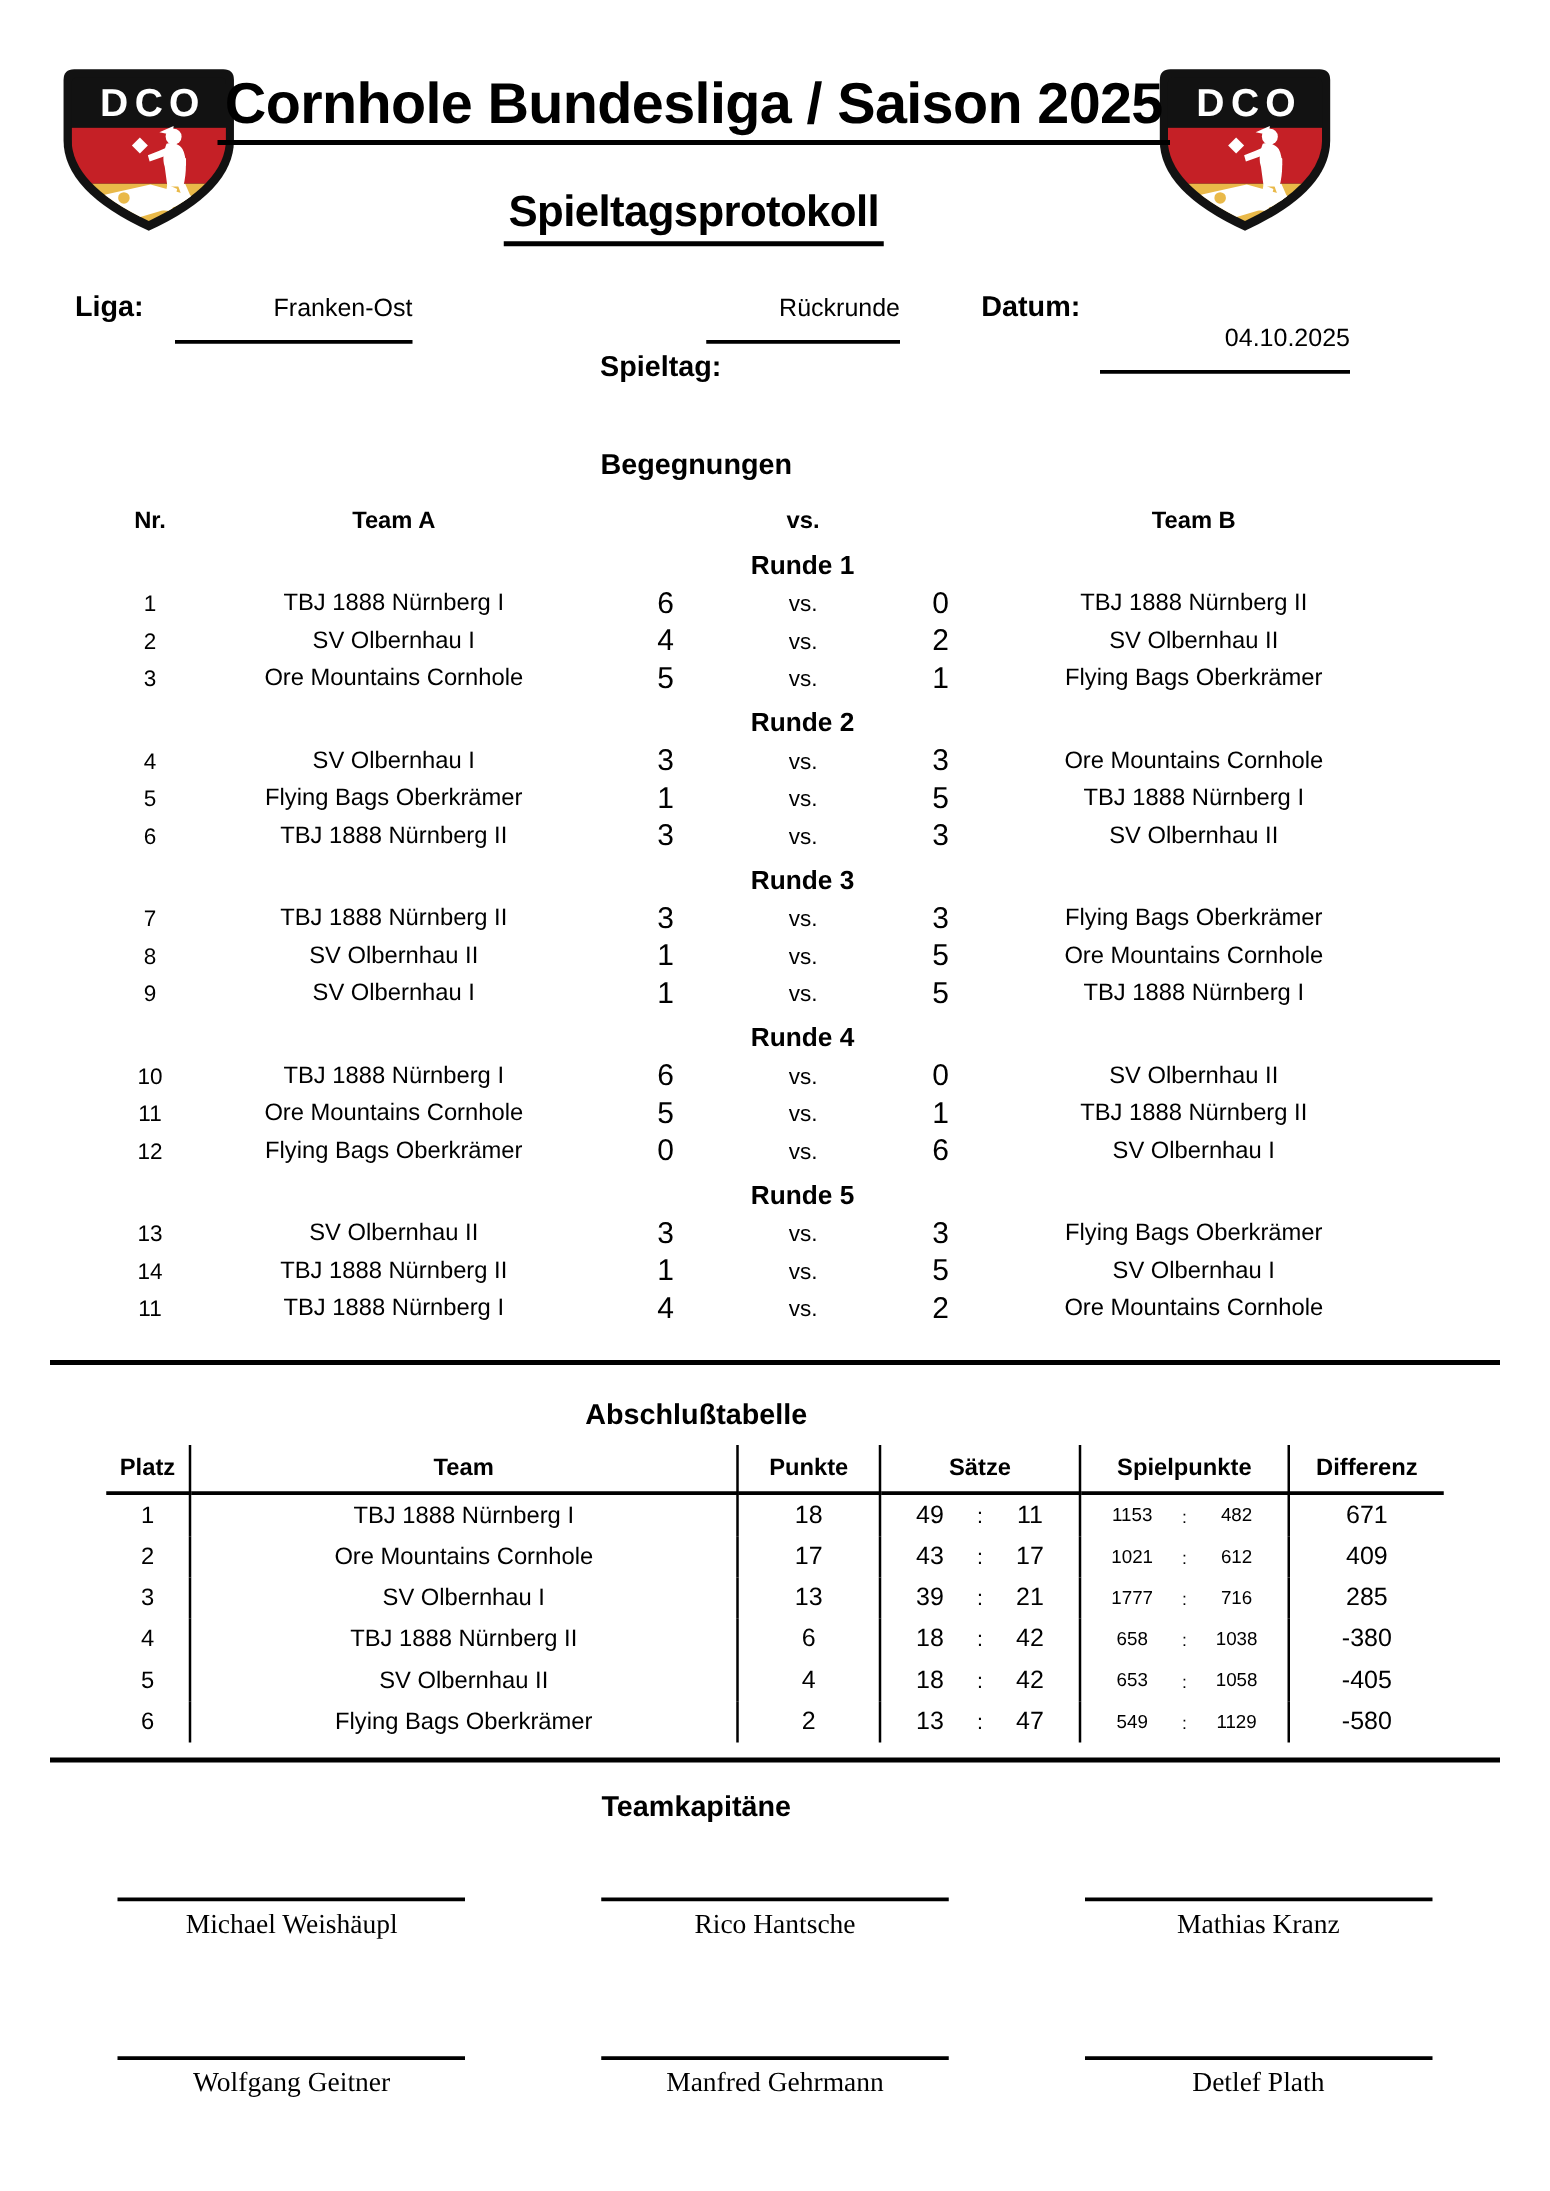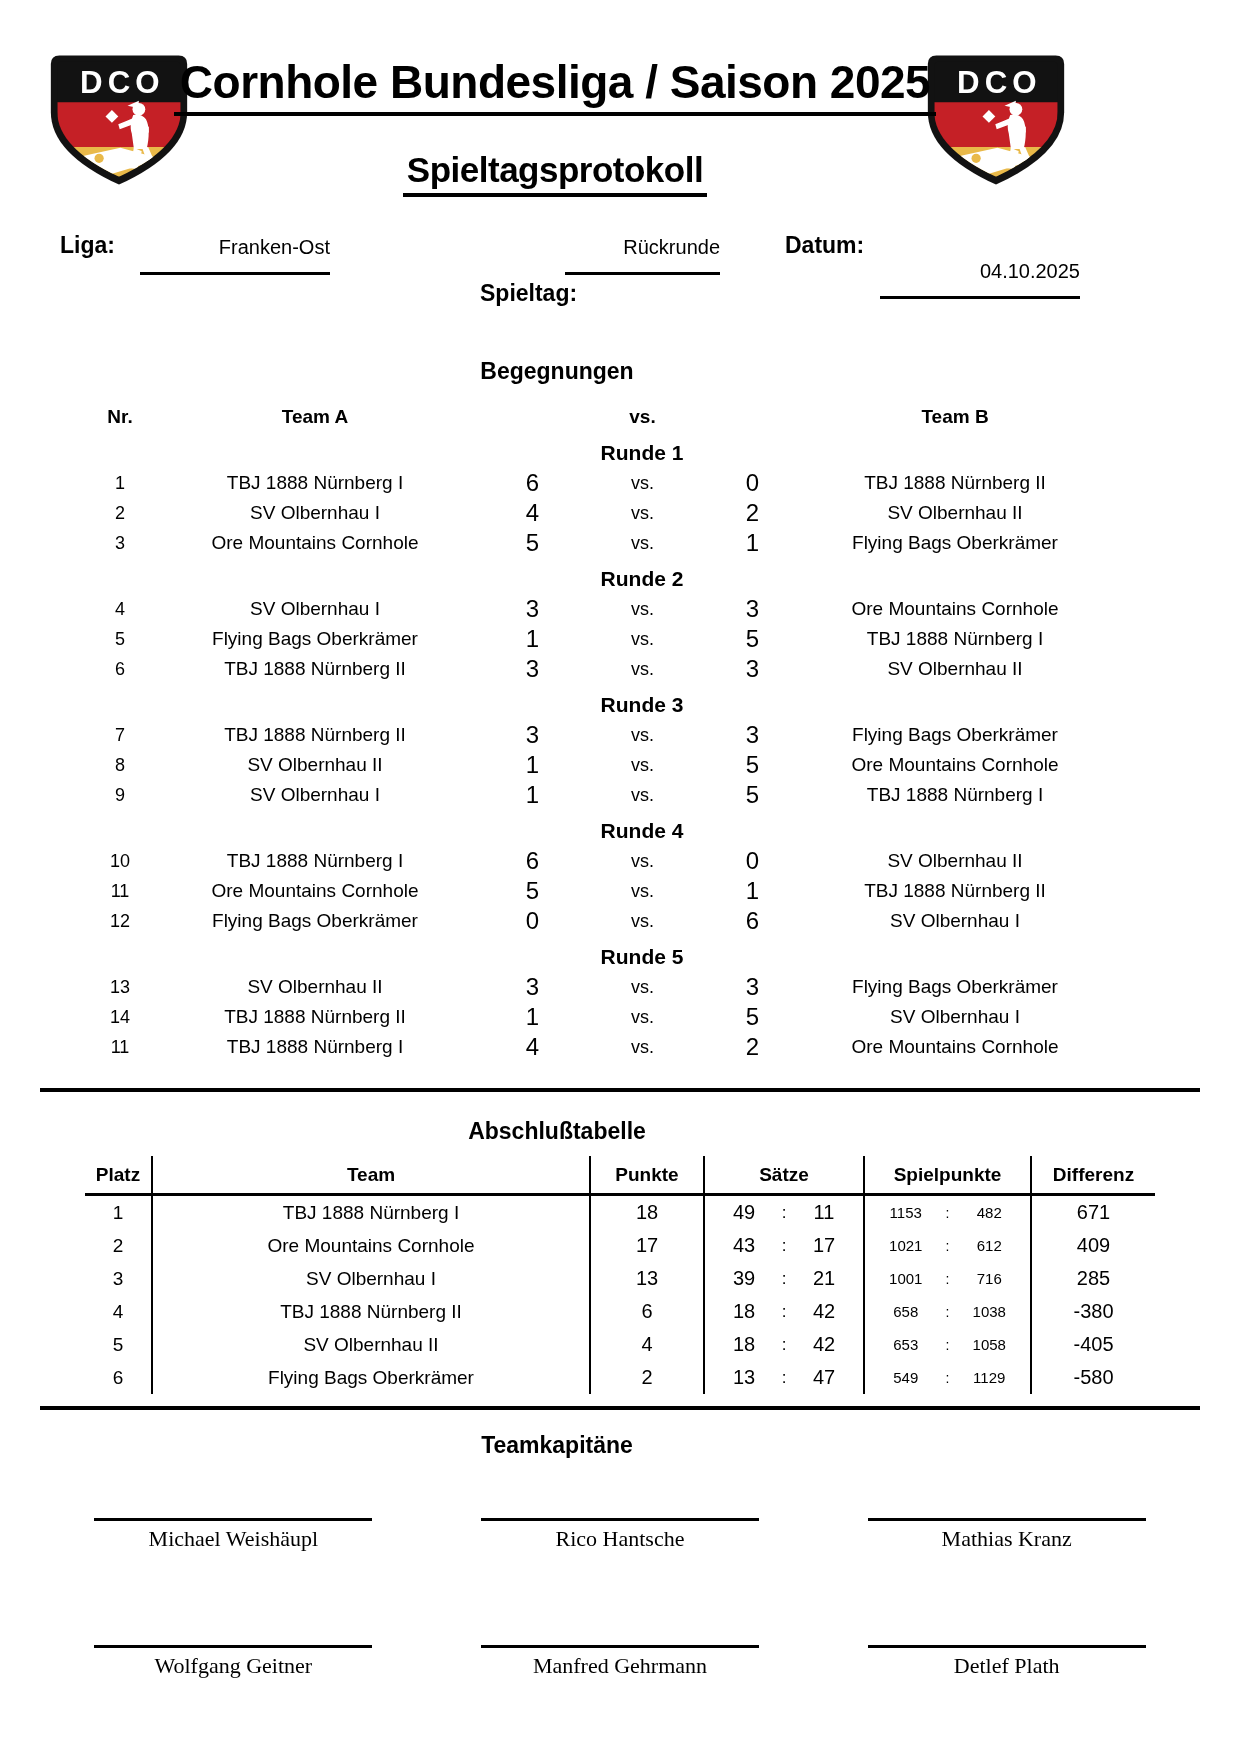--- a/index.html
+++ b/index.html
@@ -276,21 +276,21 @@
       <div class="tcell diff">409</div>
       <div class="tcell vline">3</div>
       <div class="tcell vline team">SV Olbernhau I</div>
       <div class="tcell vline punkte">13</div>
       <div class="tcell vline pair">
         <div class="pnum">39</div>
         <div class="pcolon">:</div>
         <div class="pnum">21</div>
       </div>
       <div class="tcell vline pair pair-small">
-        <div class="pnum">1001</div>
+        <div class="pnum">1777</div>
         <div class="pcolon">:</div>
         <div class="pnum">716</div>
       </div>
       <div class="tcell diff">285</div>
       <div class="tcell vline">4</div>
       <div class="tcell vline team">TBJ 1888 Nürnberg II</div>
       <div class="tcell vline punkte">6</div>
       <div class="tcell vline pair">
         <div class="pnum">18</div>
         <div class="pcolon">:</div>

